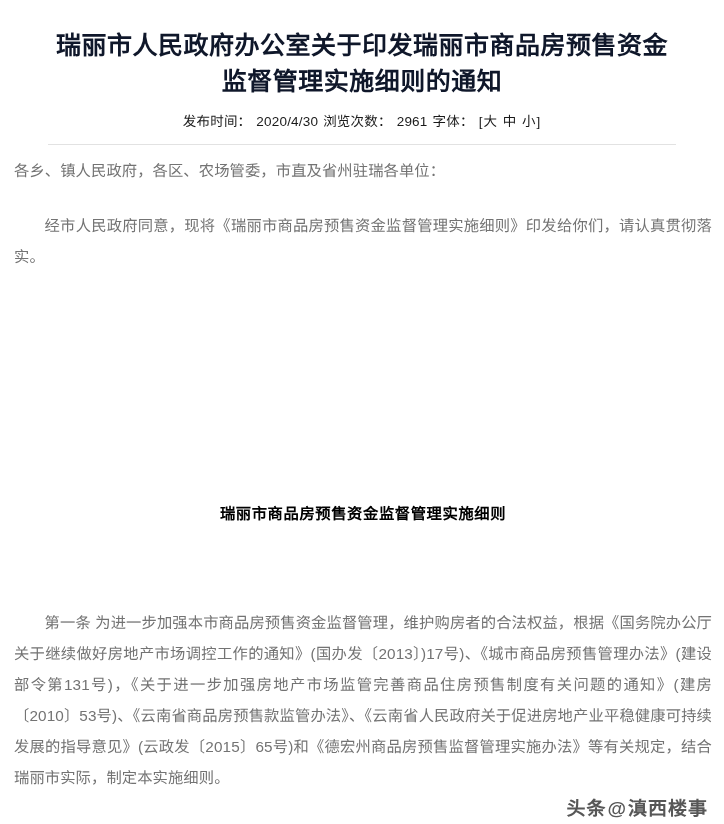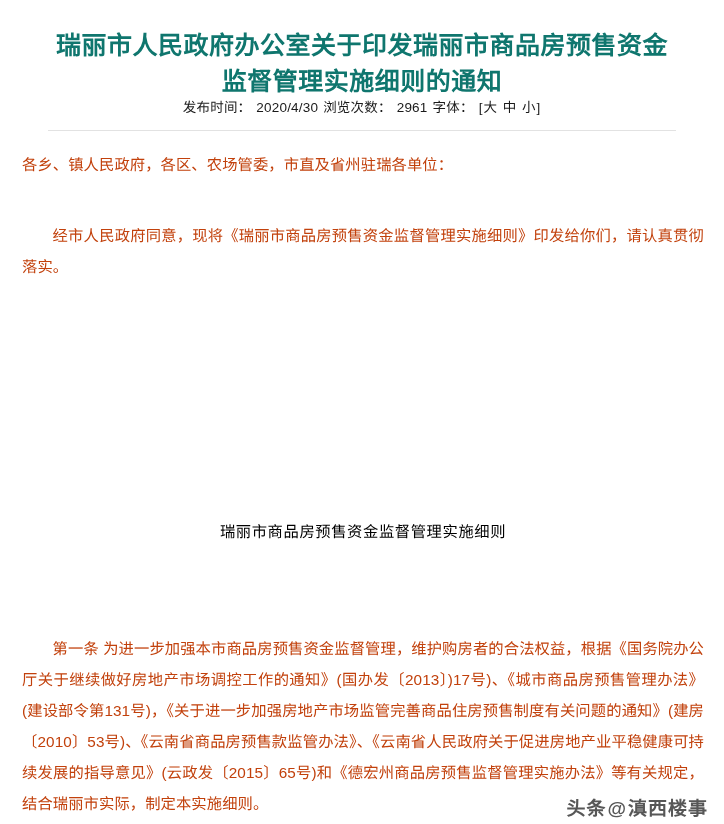--- a/index.html
+++ b/index.html
@@ -26,26 +26,27 @@
   
   .header {
     padding: 28px 40px 0 40px;
     text-align: center;
   }
   .doc-title {
     font-family: "Liberation Sans", "DejaVu Sans", sans-serif;
     font-weight: bold;
     font-size: 25px;
     line-height: 1.42;
-    color: #0f766e;
+    color: #0f172a;
     letter-spacing: 0.5px;
     margin: 0;
     padding: 0 6px;
   }
   .doc-meta {
+    margin-top: 14px;
     font-size: 13.5px;
     line-height: 1.4;
     color: #1a1a1a;
     letter-spacing: 0.2px;
     white-space: nowrap;
   }
   .doc-meta .meta-seg { margin-right: 5px; }
   .font-size-links { letter-spacing: 1px; }
 
   .divider {
@@ -55,22 +56,22 @@
     height: 0;
   }
 
   
   .body-wrap {
     padding: 10px 12px 0 14px;
   }
   .para {
     font-size: 15.3px;
     line-height: 31px;
-    color: #c2410c;
-    margin: 8px;
+    color: #737373;
+    margin: 0;
     text-align: justify;
     text-justify: inter-ideograph;
     letter-spacing: 0.1px;
   }
   .para.indent { text-indent: 2em; }
   .spacer-sm { height: 24px; }
   .spacer-md { height: 52px; }
   .spacer-lg { height: 78px; }
   .spacer-xl { height: 96px; }
 
@@ -87,21 +88,21 @@
 
   .notice-line {
     font-size: 15.3px;
     line-height: 31px;
     padding-left: 58px;
   }
 
   .sub-title {
     text-align: center;
     font-size: 15.3px;
-    font-weight: normal;
+    font-weight: bold;
     line-height: 31px;
     letter-spacing: 0.6px;
   }
 
   
   .watermark {
     position: absolute;
     right: 16px;
     bottom: 4px;
     font-size: 19px;

